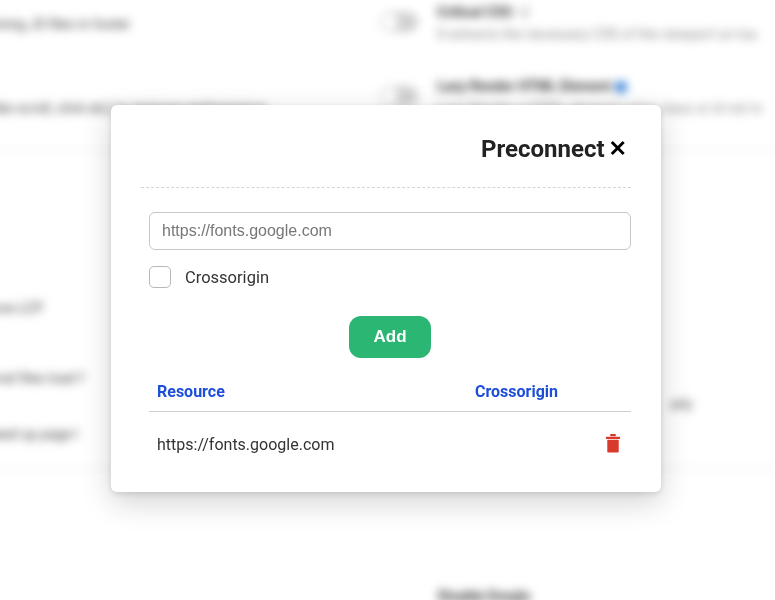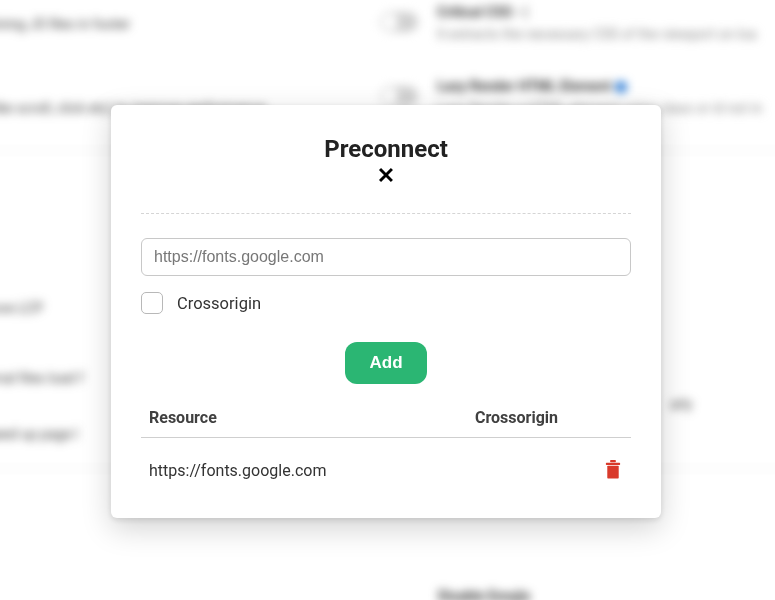--- a/index.html
+++ b/index.html
@@ -57,40 +57,40 @@
       top: 105px;
       left: 111px;
       width: 550px;
       background: #fff;
       border-radius: 6px;
       box-shadow: 0 10px 30px rgba(0,0,0,0.18), 0 2px 6px rgba(0,0,0,0.12);
       padding: 30px 30px 38px 30px;
     }
     .modal-header {
       display: flex;
-      justify-content: flex-start;
+      justify-content: flex-end;
       align-items: center;
       padding-bottom: 24px;
       border-bottom: 1px dashed #d5d5d5;
-      flex-direction: column;
     }
     .modal-title {
       font-size: 24px;
       font-weight: 700;
       color: #222;
     }
     .close-icon {
       font-size: 22px;
       font-weight: 700;
       line-height: 1;
       cursor: pointer;
       padding: 2px 4px;
     }
     .modal-body {
       padding-top: 24px;
+      margin-left: 8px;
     }
     .url-input {
       width: 100%;
       height: 38px;
       border: 1px solid #c8c8c8;
       border-radius: 6px;
       padding: 0 12px;
       font-size: 16px;
       color: #555;
       outline: none;
@@ -135,21 +135,21 @@
       width: 100%;
     }
     .thead {
       display: flex;
       border-bottom: 1px solid #cfcfcf;
       padding-bottom: 10px;
     }
     .th, .td {
       font-size: 16px;
     }
-    .th { font-weight: 700; color:#404040; }
+    .th { font-weight: 700; color:#1d4ed8; }
     .col-res { flex: 1; padding-left: 8px; }
     .col-co  { width: 120px; }
     .col-act { width: 36px; display:flex; justify-content:center; }
     .trow {
       display: flex;
       align-items: center;
       padding-top: 22px;
     }
     .td { color:#333; }
     .trash-icon {

